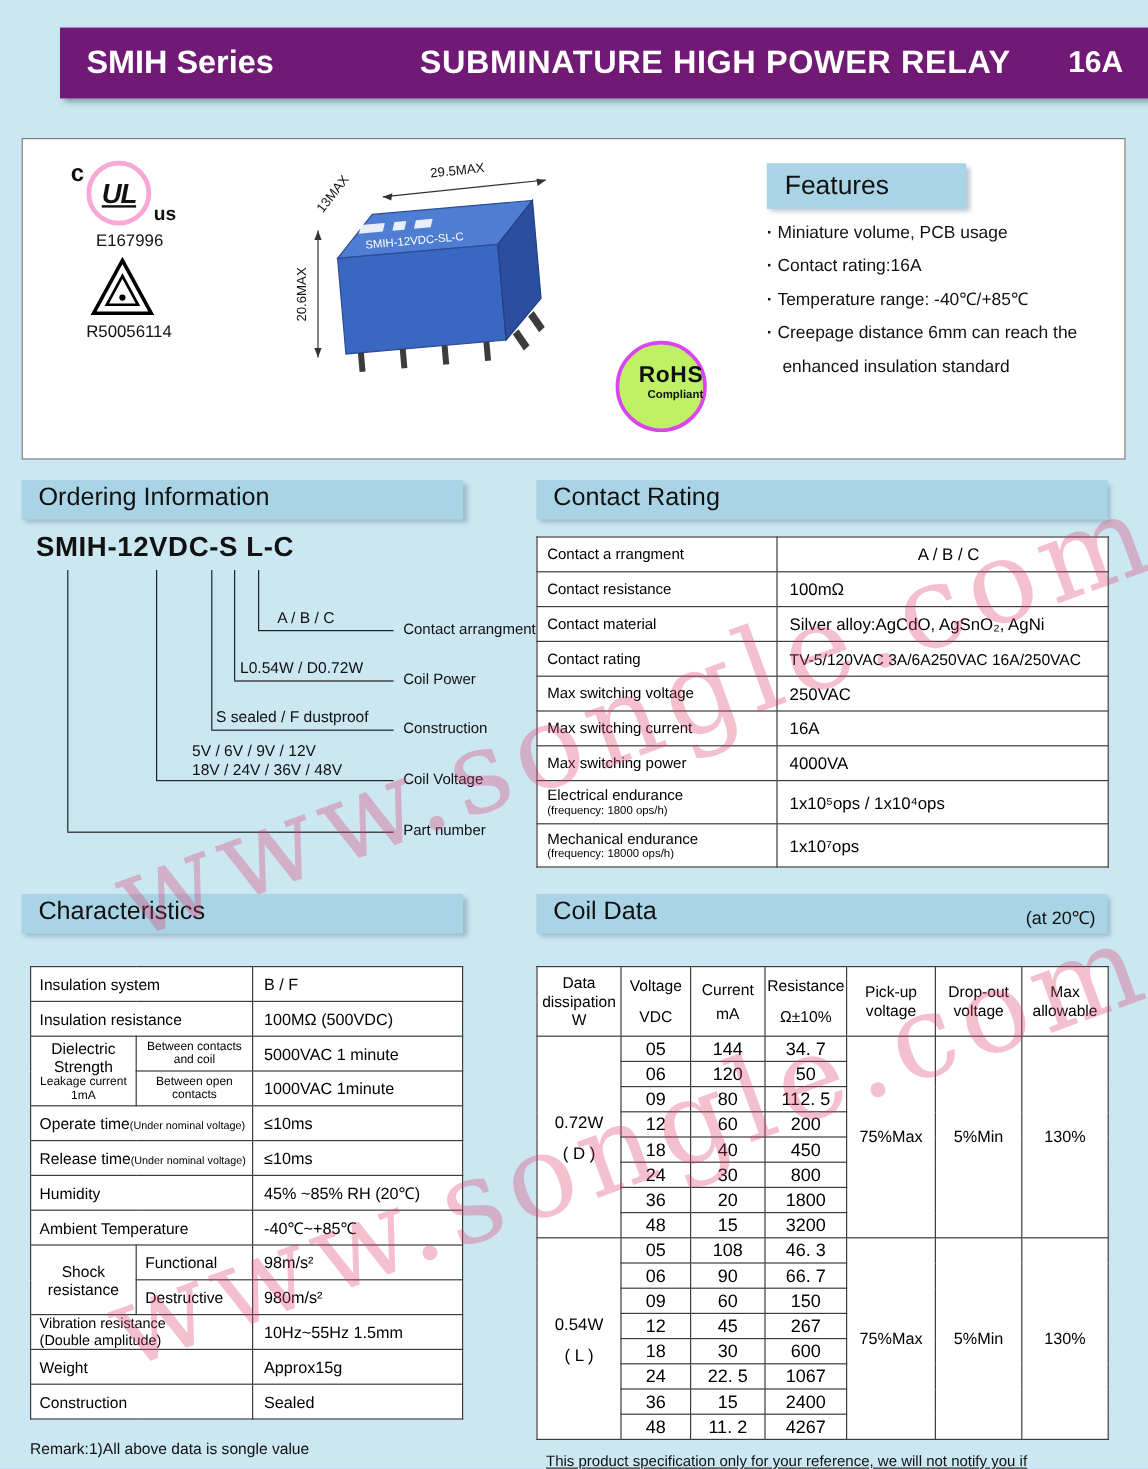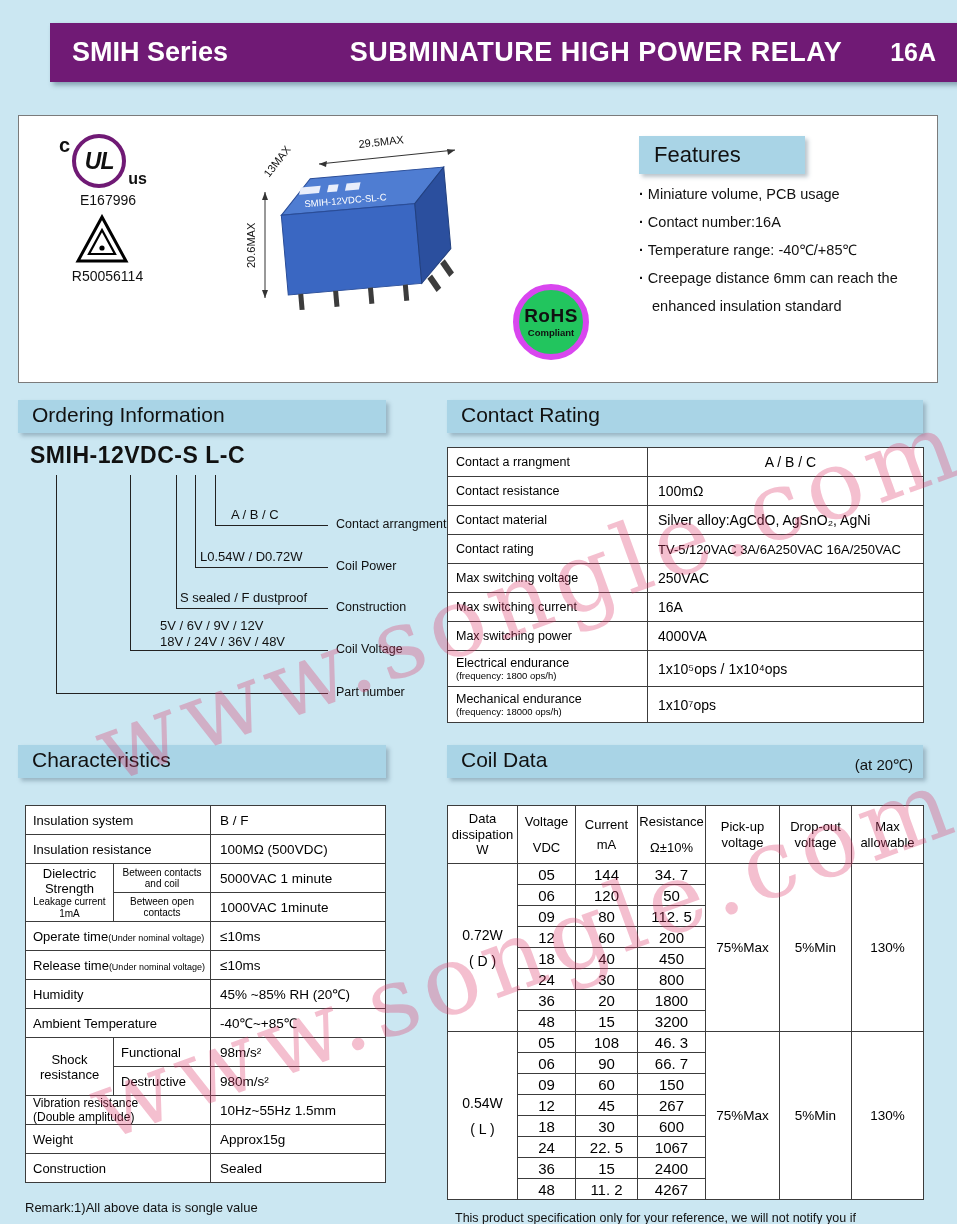--- a/index.html
+++ b/index.html
@@ -11,30 +11,30 @@
                 display:flex; align-items:center; box-shadow:3px 3px 5px rgba(40,70,90,.45);margin-left:32px; }
   .hdr-series { font-size:27px; font-weight:bold; padding-left:22px; width:252px; }
   .hdr-title  { font-size:27px; font-weight:bold; flex:1; text-align:center; letter-spacing:.5px; }
   .hdr-amp    { font-size:25px; font-weight:bold; padding-right:34px; }
 
   
   .top-box { position:absolute; left:18px; top:115px; width:920px; height:268px; background:#fff; border:1px solid #7b7b7b; }
 
   .cert-ul { position:absolute; left:40px; top:18px; display:flex; align-items:center; }
   .ul-c  { font-size:20px; font-weight:bold; align-self:flex-start; margin-right:2px; }
-  .ul-circle { width:54px; height:54px; border:4px solid #701a75; border-radius:50%; display:flex; align-items:center; justify-content:center; }
+  .ul-circle { width:54px; height:54px; border:4px solid #f9a8d4; border-radius:50%; display:flex; align-items:center; justify-content:center;text-decoration:underline; }
   .ul-text { font-weight:bold; font-style:italic; font-size:23px; letter-spacing:-1px; }
   .ul-us { font-size:16px; font-weight:bold; align-self:flex-end; margin-left:2px; }
   .ul-file { position:absolute; left:34px; top:76px; width:110px; text-align:center; font-size:14px; }
   .cert-tri { position:absolute; left:56px; top:98px; }
   .tri-file { position:absolute; left:26px; top:152px; width:125px; text-align:center; font-size:14px; }
 
   .relay-svg { position:absolute; left:212px; top:10px; }
 
-  .rohs { position:absolute; left:494px; top:168px; width:76px; height:76px; border:6px solid #d946ef; border-radius:50%; text-align:center; background:#22c55e; }
+  .rohs { position:absolute; left:494px; top:168px; width:76px; height:76px; border:3px solid #d946ef; border-radius:50%; text-align:right; background:#bef264; }
   .rohs-1 { font-size:19px; font-weight:bold; margin-top:15px; letter-spacing:.5px; }
   .rohs-2 { font-size:9.5px; font-weight:bold; }
 
   .features { position:absolute; left:620px; top:20px; width:290px; }
   .features-header { width:166px; height:38px; background:#a9d4e6; font-size:22px; font-weight:500; padding:6px 0 0 15px; box-shadow:3px 3px 4px rgba(60,90,110,.35); }
   .features-list { list-style:none; margin-top:6px; font-size:14.5px; }
   .features-list li { padding-left:13px; text-indent:-13px; line-height:28px; }
   .features-list li::before { content:"· "; font-weight:bold; }
 
   
@@ -89,21 +89,21 @@
   .char-table .note { font-size:9px; }
   .char-remark { position:absolute; left:25px; top:1200px; font-size:13px; }
 
   .coil-table { position:absolute; left:447px; top:805px; width:476px; table-layout:fixed; text-align:center; }
   .coil-table th { font-weight:400; font-size:13px; height:58px; line-height:15.5px; }
   .coil-table td { height:21px; font-size:15px; }
   .coil-table .pw { font-size:14px; line-height:20px; }
   .coil-table .pw .pw2 { margin-top:6px; }
   .coil-table .merge { font-size:13.5px; }
 
-  .footer-note { position:absolute; left:455px; top:1211px; font-size:12.5px; }
+  .footer-note { position:absolute; left:455px; top:1211px; font-size:12.5px;text-decoration:underline; }
 
   
   .wm { position:absolute; z-index:40; pointer-events:none; white-space:nowrap;
         font-family:"DejaVu Serif", serif; font-size:96px; letter-spacing:7px;
         color:rgba(222,62,110,.33); transform:rotate(-20deg); }
   .wm1 { left:72px; top:540px; }
   .wm2 { left:66px; top:898px; }
 
   
   .dim-text { font-size:11px; fill:#111; font-family:"Liberation Sans", sans-serif; }
@@ -177,21 +177,21 @@
 
     <div class="rohs">
       <div class="rohs-1">RoHS</div>
       <div class="rohs-2">Compliant</div>
     </div>
 
     <div class="features">
       <div class="features-header">Features</div>
       <ul class="features-list">
         <li>Miniature volume, PCB usage</li>
-        <li>Contact number:16A</li>
+        <li>Contact rating:16A</li>
         <li>Temperature range: -40℃/+85℃</li>
         <li>Creepage distance 6mm can reach the enhanced insulation standard</li>
       </ul>
     </div>
   </div>
 
   <div class="sec-bar bar-ordering">
     <span>Ordering  Information</span>
   </div>
   <div class="sec-bar bar-contact">

